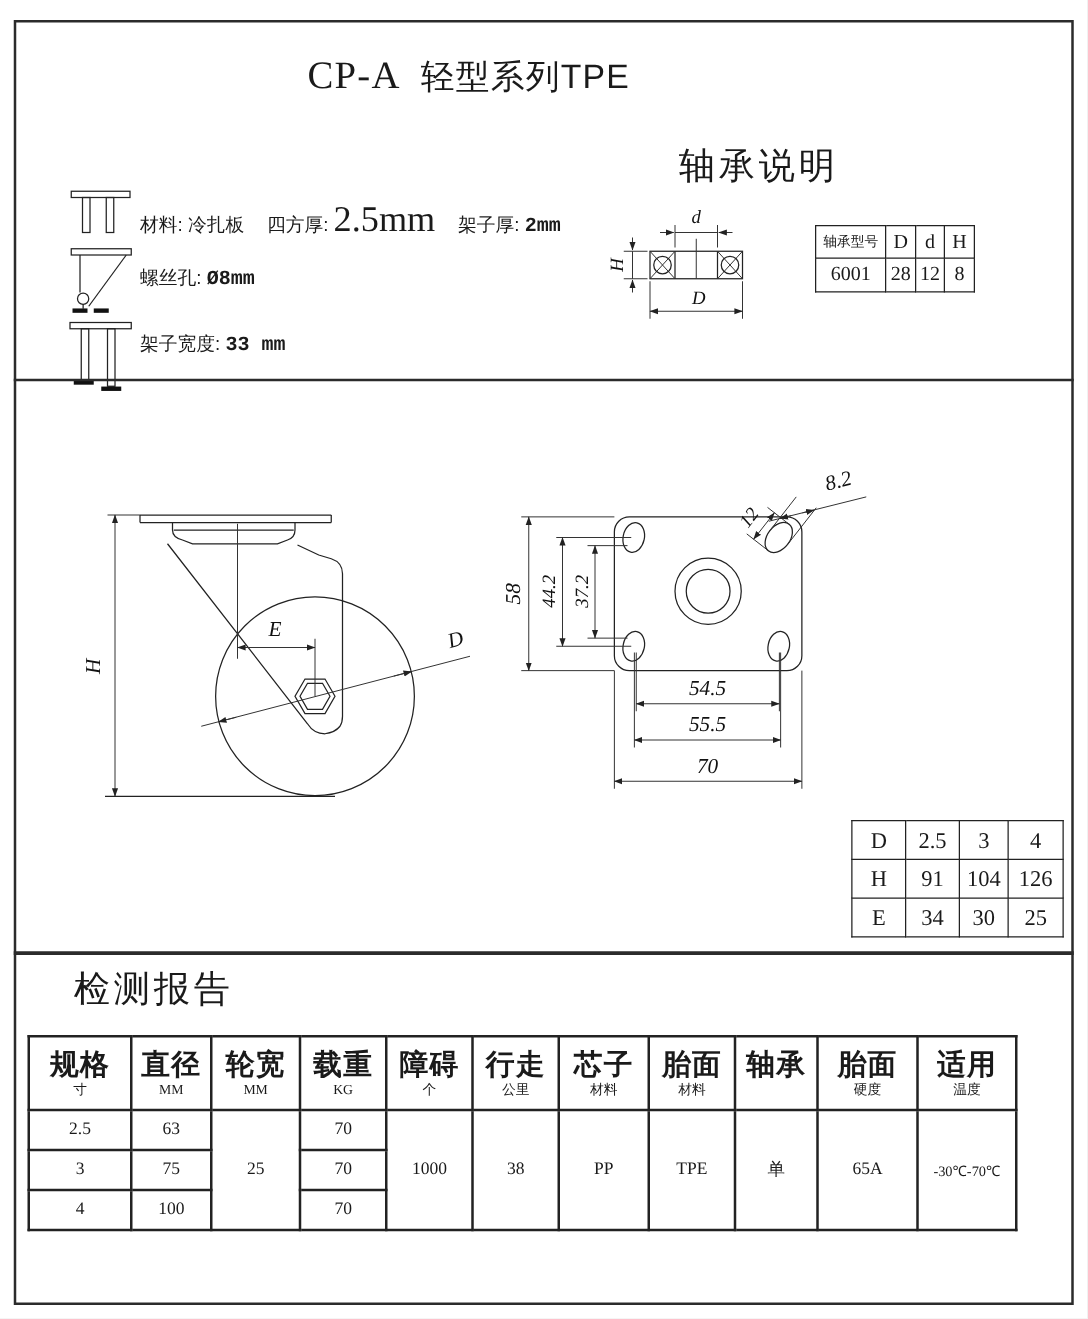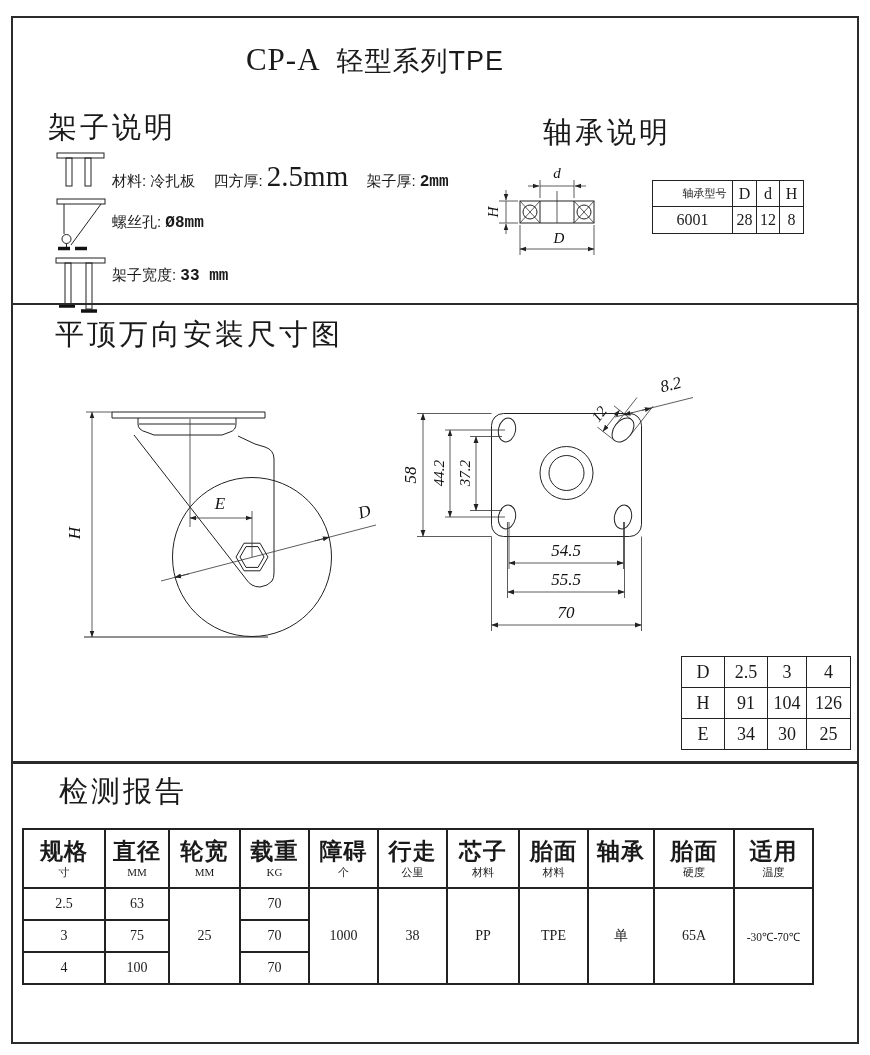--- a/index.html
+++ b/index.html
@@ -17,21 +17,21 @@
   .spec-line .val{font-family:Liberation Mono, monospace;font-size:16px;font-weight:bold;}
   .spec-line .sp{display:inline-block;width:14px;}
   svg{overflow:visible;}
   svg .ln{stroke:#222;stroke-width:1;fill:none;}
   svg .thin{stroke:#333;stroke-width:0.8;fill:none;}
   svg .dim{font:italic 15px "Liberation Serif",serif;fill:#111;stroke:none;}
   table{border-collapse:collapse;table-layout:fixed;}
   
   .bear-tb{position:absolute;left:652px;top:180px;}
   .bear-tb td{border:1.5px solid #222;text-align:center;padding:0;}
-  .bear-tb .cjk{font-size:11px;width:55px;height:25px;padding-left:24px;}
+  .bear-tb .cjk{font-size:11px;width:55px;height:25px;}
   .bear-tb .sym{font-family:"Liberation Serif",serif;font-size:16px;}
   .bear-tb .num{font-family:Liberation Serif, serif;font-size:16px;height:26px;}
   
   .dhe-tb{position:absolute;left:681px;top:656px;}
   .dhe-tb td{border:1.6px solid #222;text-align:center;height:30px;padding:0;
              font-family:"Liberation Serif",serif;font-size:18px;}
   
   .rep-tb{position:absolute;left:22px;top:828px;}
   .rep-tb th,.rep-tb td{border:2px solid #222;text-align:center;padding:0;}
   .rep-tb th{height:57px;font-weight:normal;vertical-align:middle;}
@@ -43,21 +43,20 @@
 </head>
 <body>
 
 <div class="sheet">
   <div class="outline"></div>
 
   <div class="doc-title">
     <span class="model">CP-A</span><span class="series">轻型系列TPE</span>
   </div>
 
-  <div class="abs h1" style="left:48px;top:108px;">架子说明</div>
 
   <svg class="abs" style="left:56px;top:150px;" width="50" height="46" viewBox="0 0 50 46">
     <rect class="ln" x="1" y="3" width="47" height="5"></rect>
     <rect class="ln" x="10" y="8" width="6" height="28"></rect>
     <rect class="ln" x="29" y="8" width="6" height="28"></rect>
   </svg>
   <div class="abs spec-line" style="left:112px;top:160px;">
     <span>材料: 冷扎板</span><span class="sp"></span>
     <span>四方厚:</span>
     <span class="big">2.5mm</span><span class="sp"></span>
@@ -142,21 +141,20 @@
       <td class="num">6001</td>
       <td class="num">28</td>
       <td class="num">12</td>
       <td class="num">8</td>
     </tr>
   </tbody>
     </table>
 
   <div class="divider" style="top:303px;height:2px;"></div>
 
-  <div class="abs h1" style="left:55px;top:315px;">平顶万向安装尺寸图</div>
 
   <svg class="abs" style="left:60px;top:365px;" width="340" height="290" viewBox="0 0 340 290">
 
     <line class="ln" x1="52" y1="47" x2="205" y2="47"></line>
     <line class="ln" x1="52" y1="53" x2="205" y2="53"></line>
     <line class="ln" x1="52" y1="47" x2="52" y2="53"></line>
     <line class="ln" x1="205" y1="47" x2="205" y2="53"></line>
 
     <path class="ln" d="M78,53 L78,59 Q78,65 86,67 L94,70 L162,70 L170,67 Q176,65 176,59 L176,53"></path>
     <line class="ln" x1="79" y1="59" x2="175" y2="59"></line>

